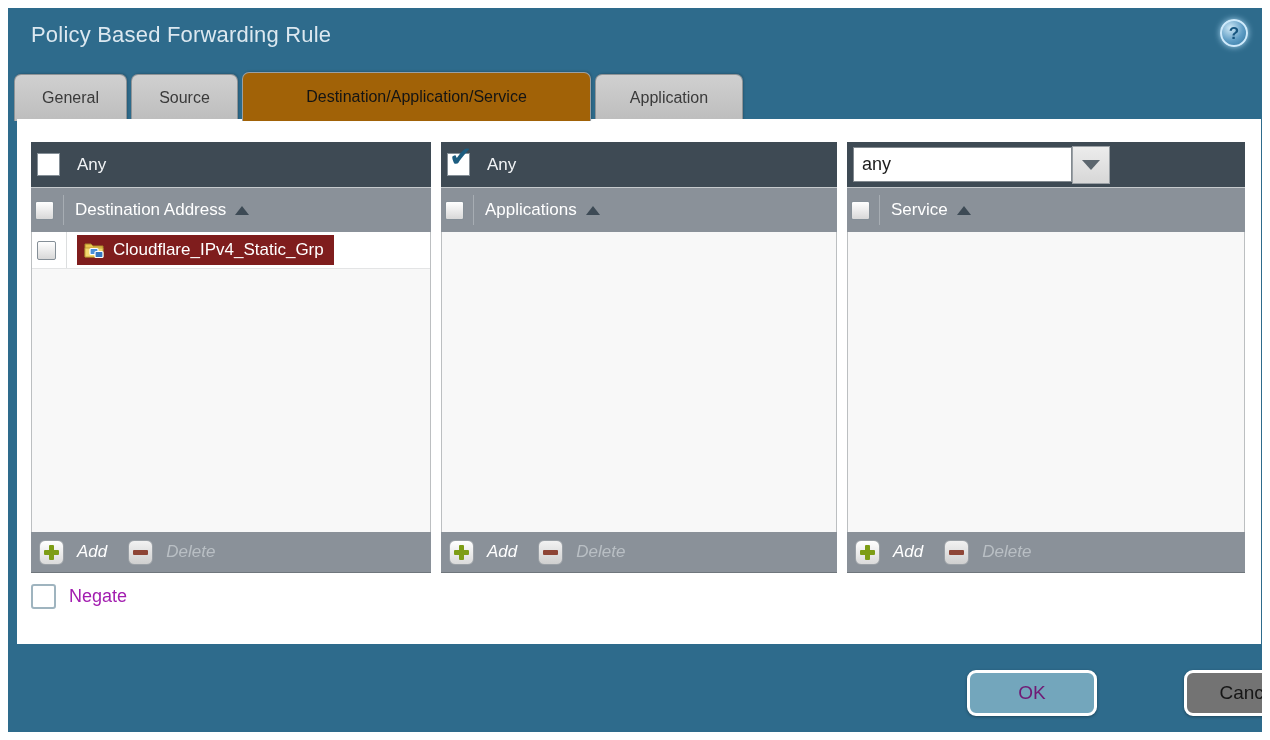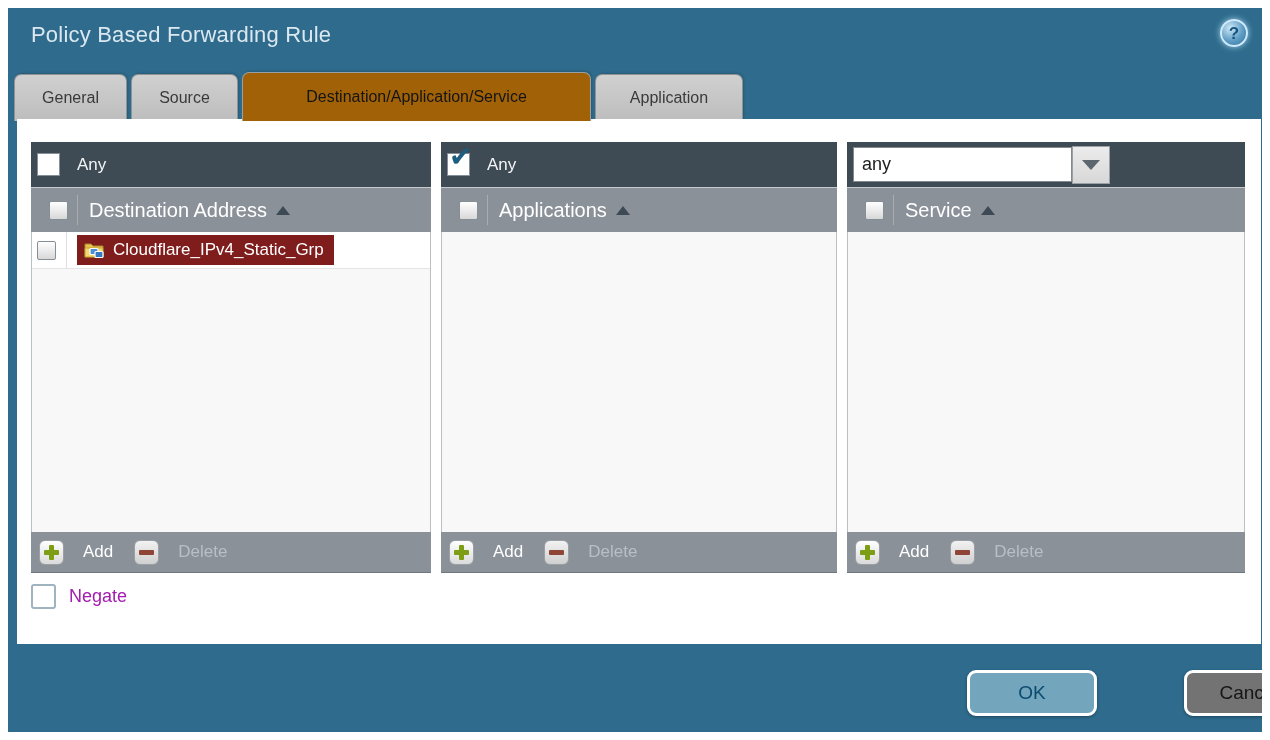--- a/index.html
+++ b/index.html
@@ -77,22 +77,22 @@
     padding-left: 6px;
     color: #f2f4f6; font-size: 17px;
   }
   .col-head .any-label { margin-left: 17px; }
 
   .col-sub {
     height: 45px; flex: 0 0 45px;
     background: #8a9199;
     border-top: 1px solid #c6cacd;
     display: flex; align-items: center;
-    padding-left: 18px;
-    color: #ffffff; font-size: 20px;
+    padding-left: 4px;
+    color: #ffffff; font-size: 17px;
   }
   .sub-sep {
     width: 1px; height: 30px; background: #a7adb3;
     margin: 0 11px 0 9px;
   }
   .sort-asc {
     width: 0; height: 0; margin-left: 9px;
     border-left: 7px solid transparent;
     border-right: 7px solid transparent;
     border-bottom: 9px solid #3d4a55;
@@ -107,21 +107,21 @@
 
   .col-foot {
     height: 41px; flex: 0 0 41px;
     background: #8a9199;
     border-bottom: 1px solid #6f767c;
     display: flex; align-items: center;
     padding-left: 8px;
     font-size: 17px;
   }
   .foot-btn { display: flex; align-items: center; cursor: pointer; }
-  .foot-btn .lbl { margin-left: 19px; }
+  .foot-btn .lbl { margin-left: 13px; font-style: italic; }
   .foot-add .lbl { color: #ffffff; }
   .foot-del { margin-left: 21px; cursor: default; }
   .foot-del .lbl { color: #b9bfc4; }
 
   .icon-add, .icon-del {
     width: 25px; height: 25px; border-radius: 6px;
     border: 1px solid #9aa0a6; position: relative;
   }
   .icon-add { background: linear-gradient(#ffffff, #dadada); }
   .icon-add::before, .icon-add::after {
@@ -206,21 +206,21 @@
 
   
   .btn {
     position: absolute; top: 662px;
     width: 130px; height: 46px;
     border: 3px solid #ffffff; border-radius: 9px;
     font-size: 19px; font-family: "Liberation Sans", sans-serif;
     display: flex; align-items: center; justify-content: center;
     cursor: pointer; box-shadow: 0 1px 3px rgba(0,0,0,.35);
   }
-  .btn-ok { left: 959px; background: #73a6bc; color: #0c4a6e; }
+  .btn-ok { left: 959px; background: #73a6bc; color: #701a75; }
   .btn-cancel { left: 1147px; background: #737373; color: #161616; margin-left: 29px; }
 </style>
 </head>
 <body>
 
 <div class="dialog">
 
   <div class="dlg-title">Policy Based Forwarding Rule</div>
 
   <div class="help-btn">

